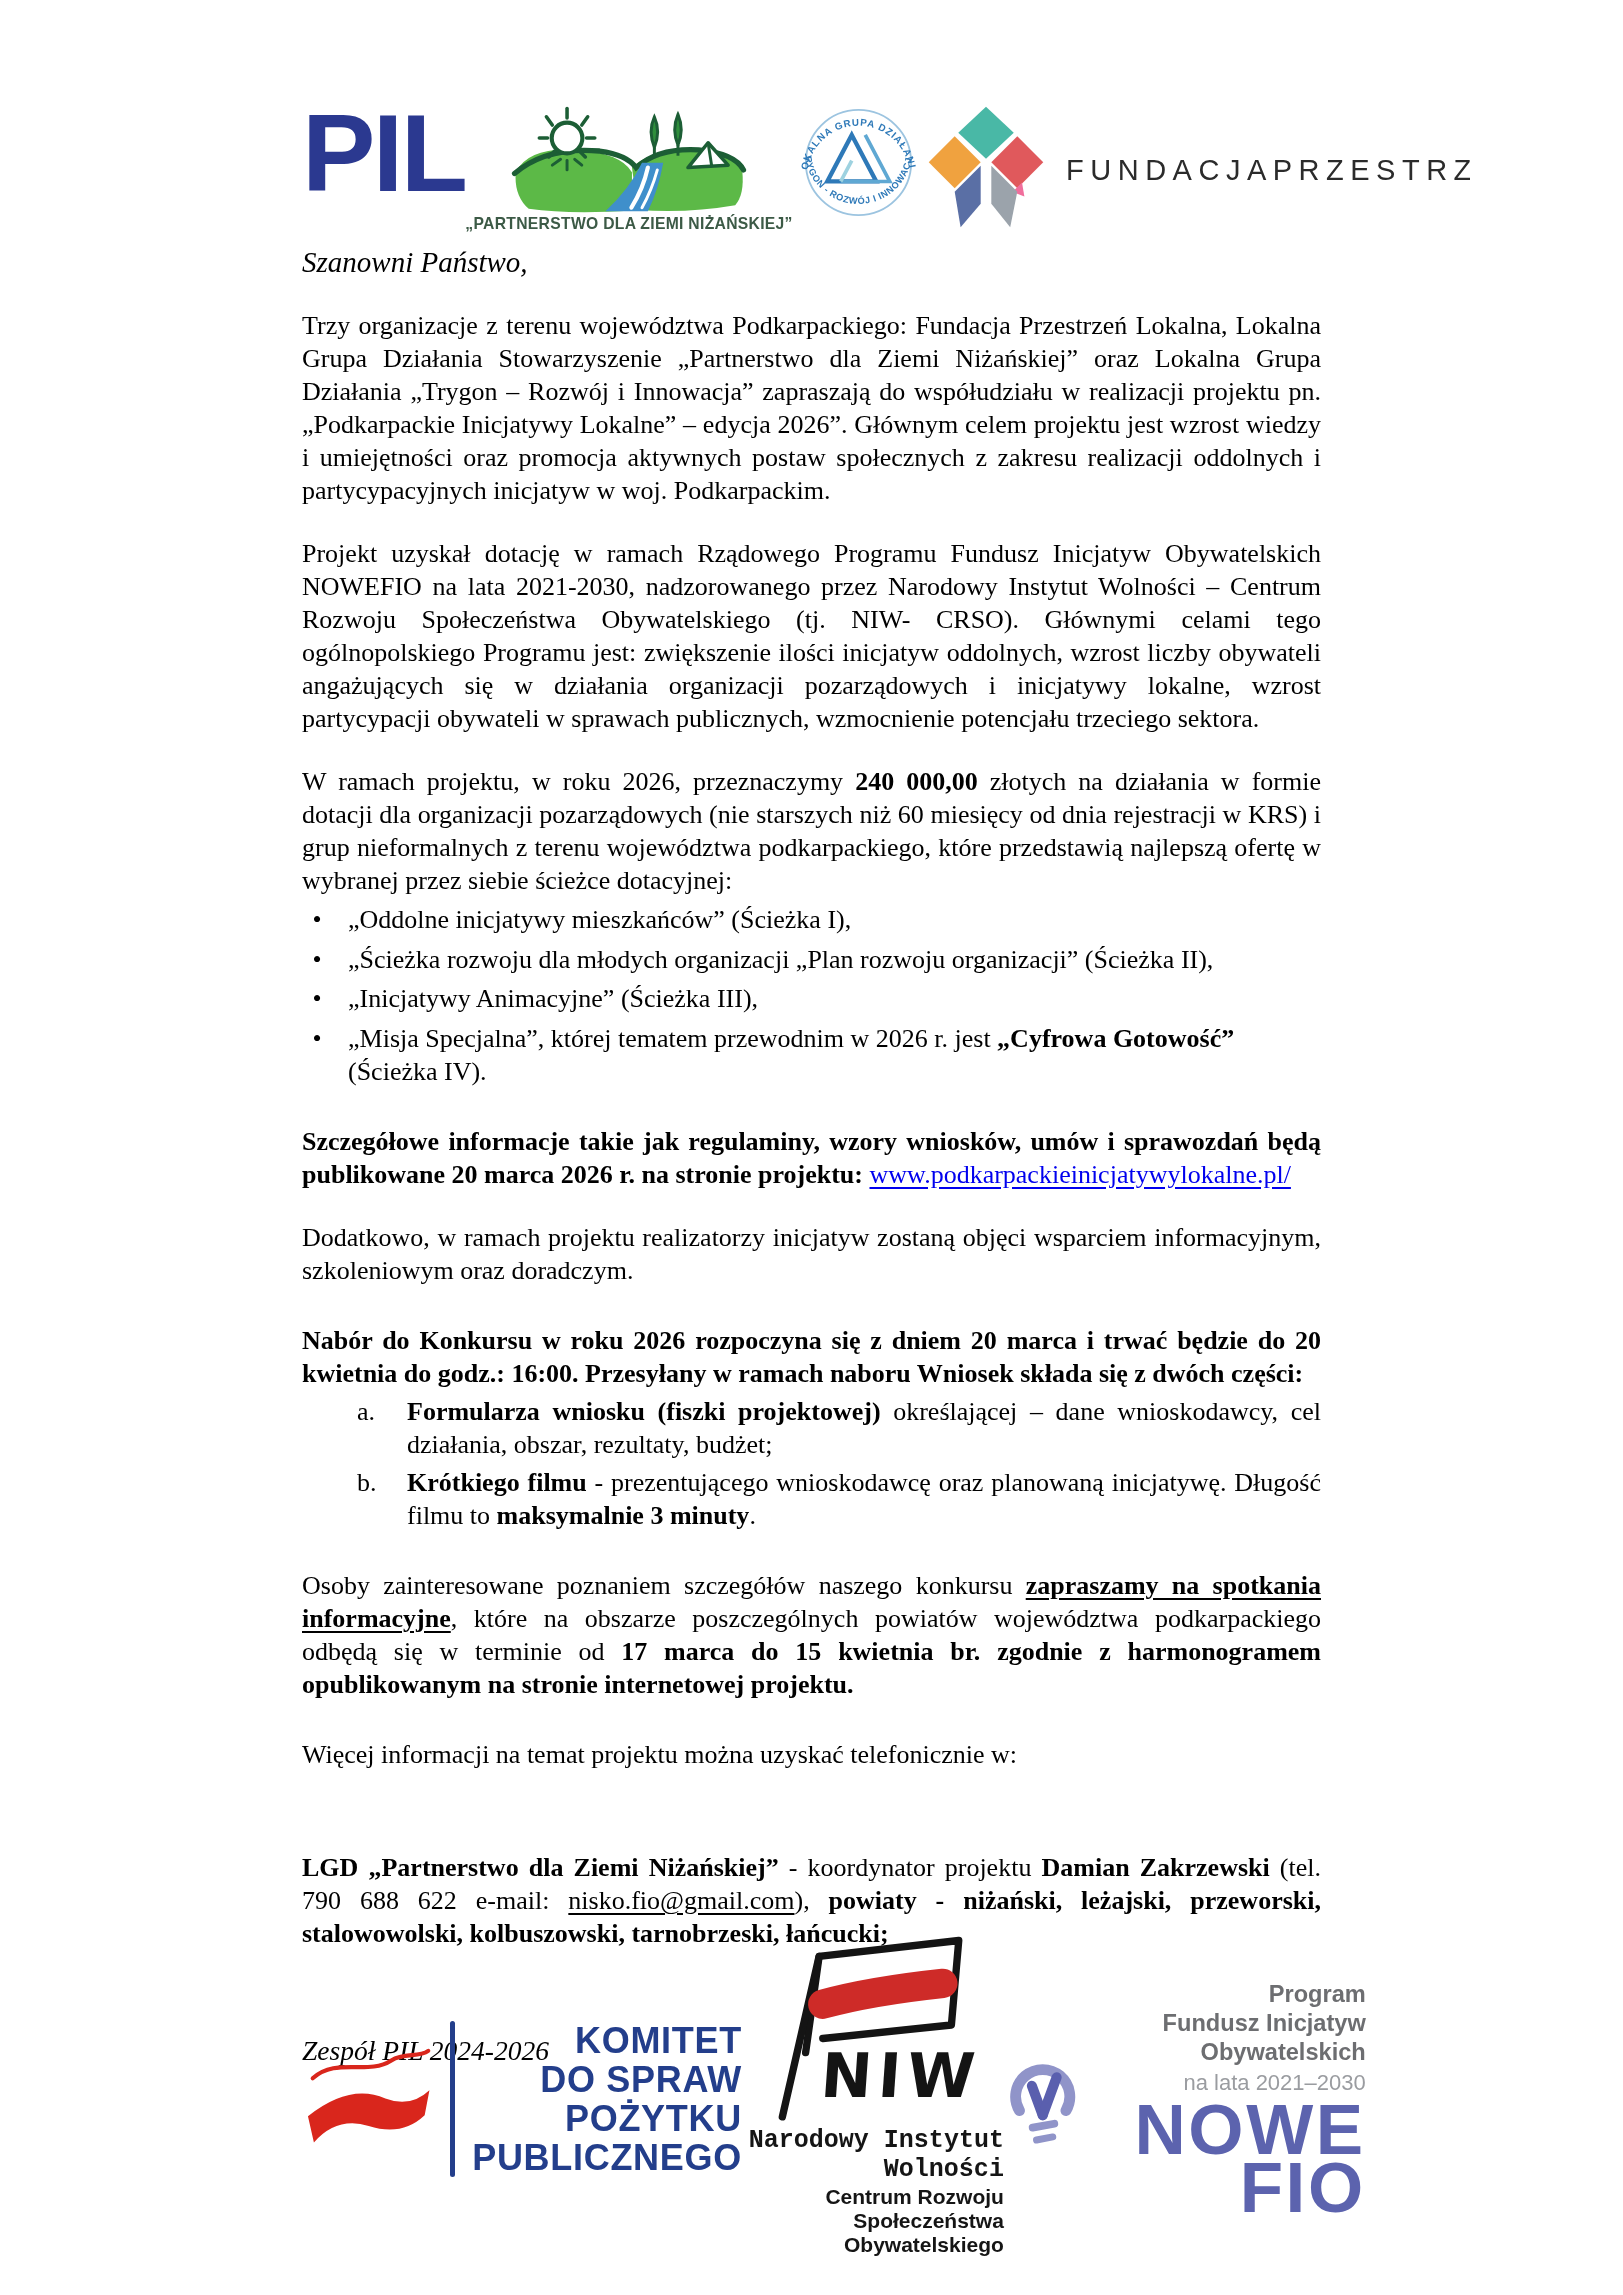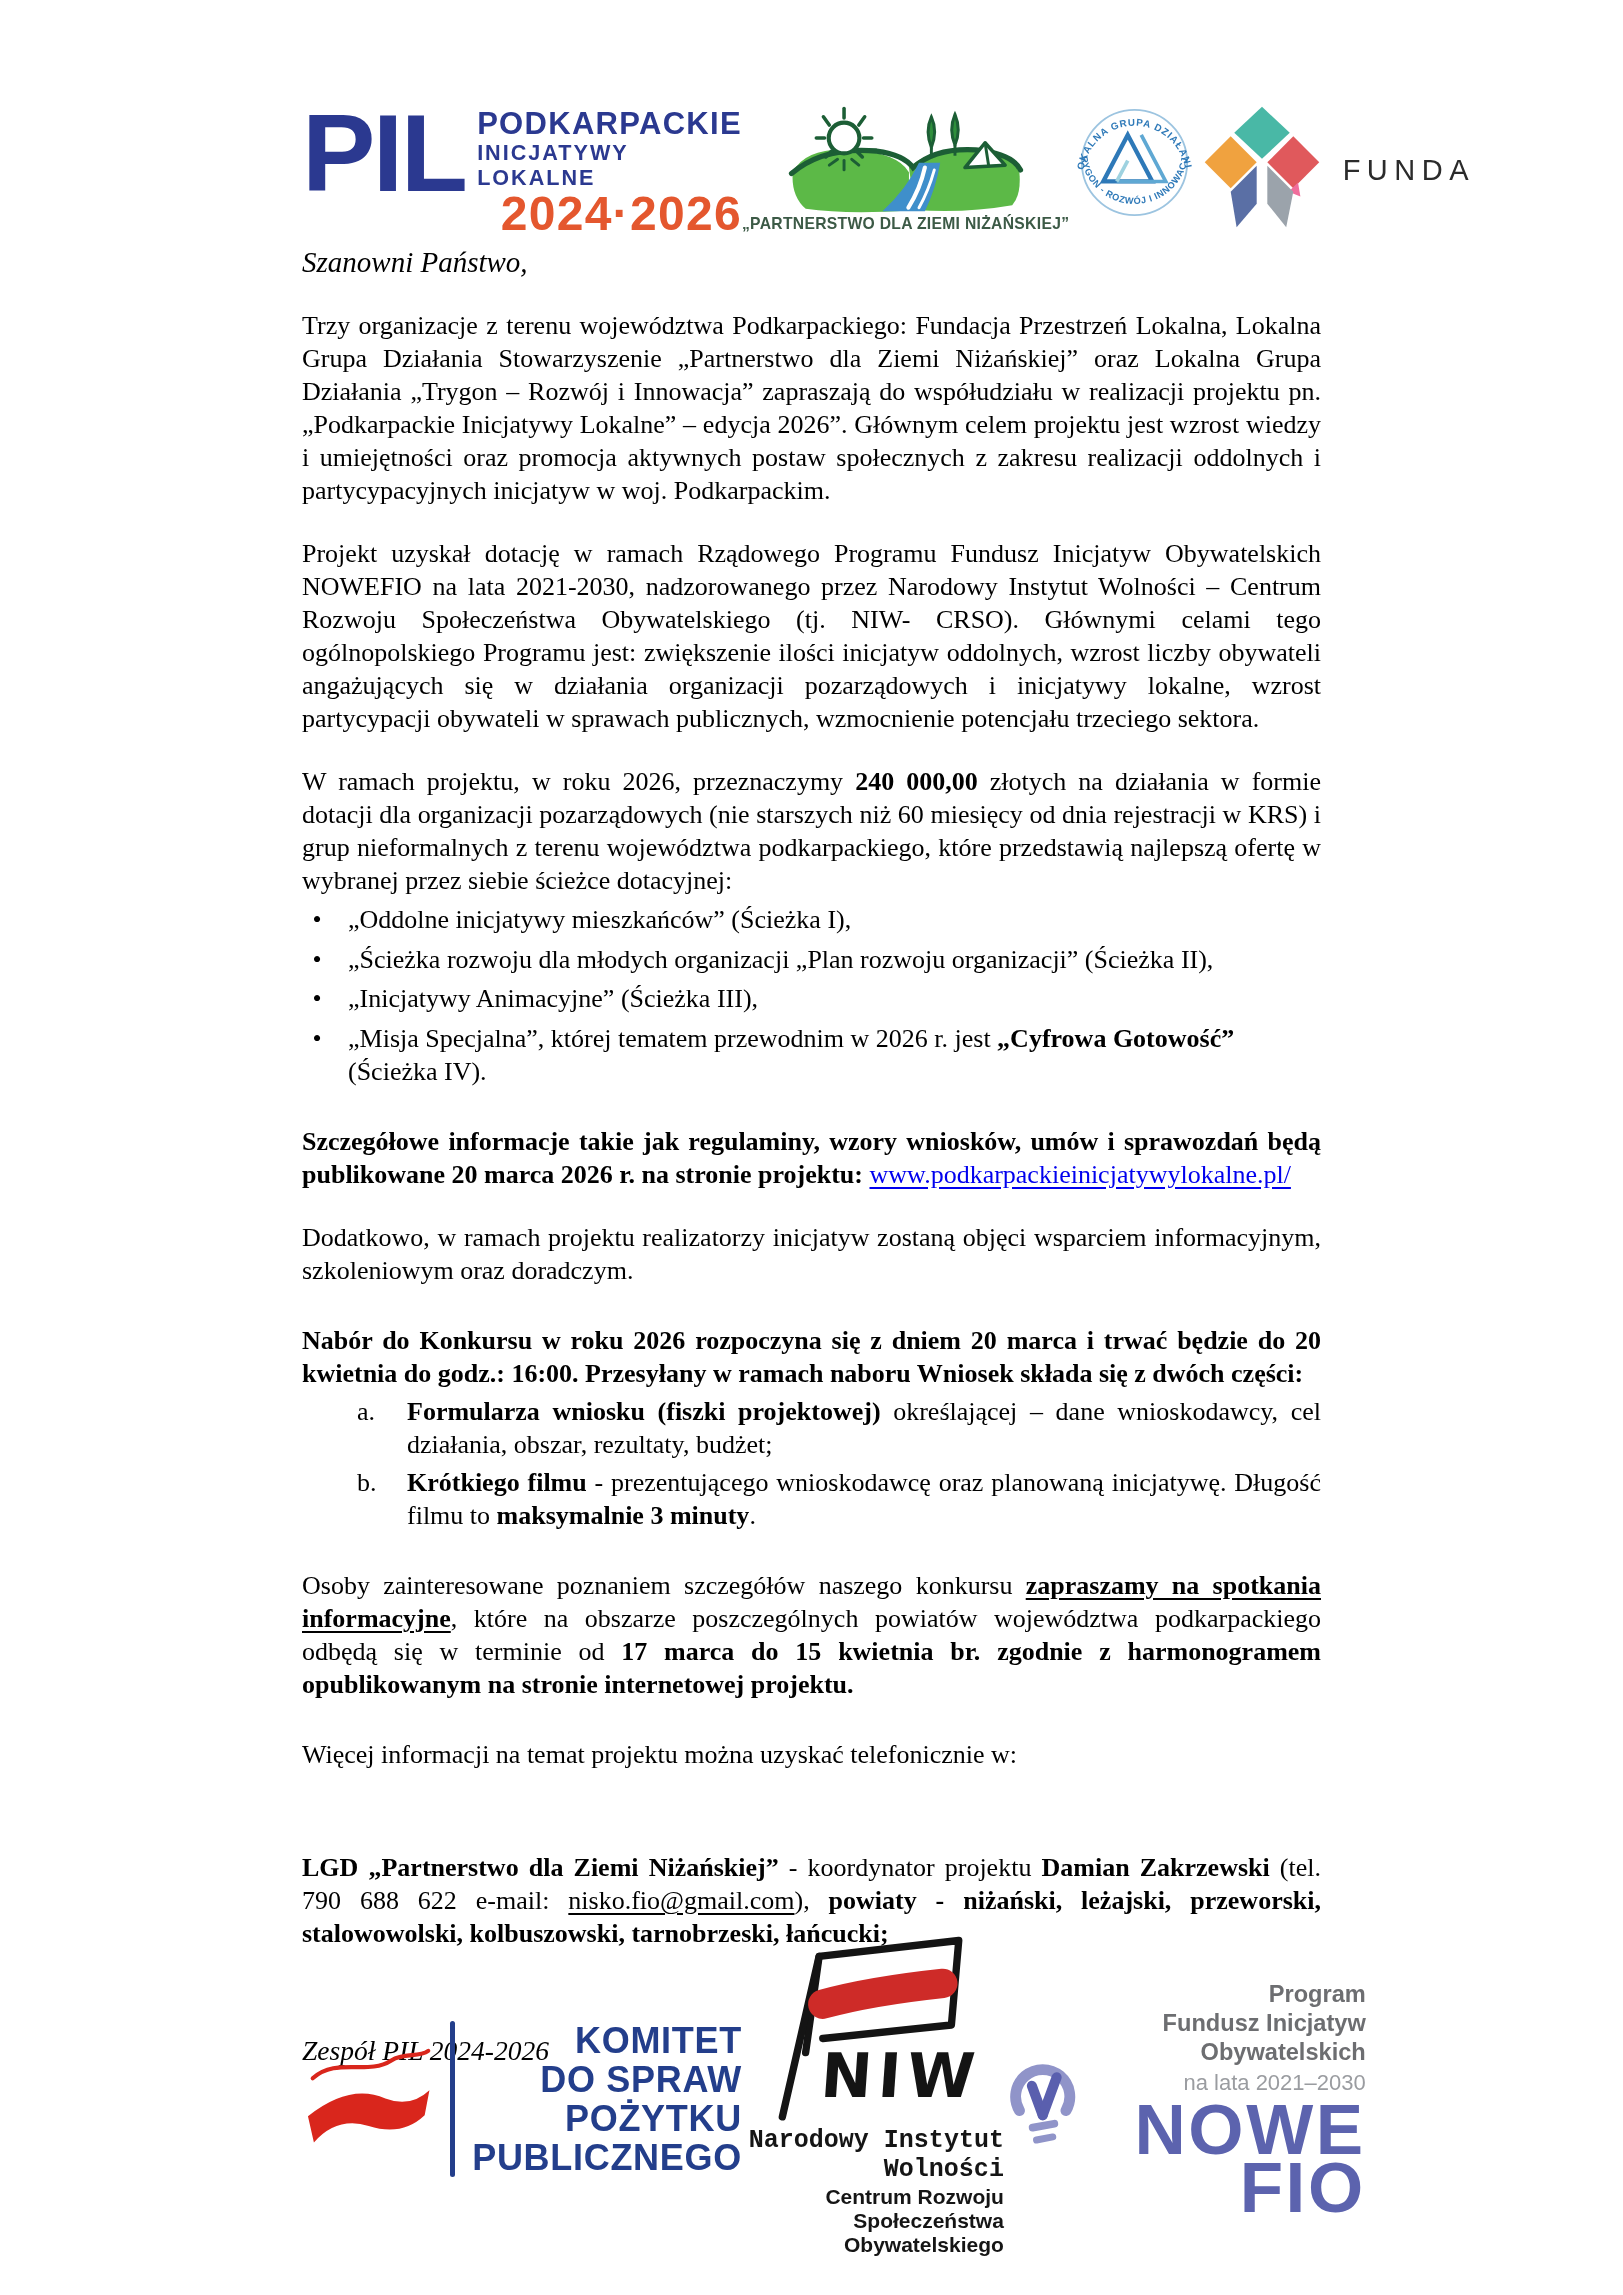--- a/index.html
+++ b/index.html
@@ -105,25 +105,20 @@
 </style>
 </head>
 <body>
 
 <div class="page">
 
   <div class="logo-row">
 
     <div class="pil-logo">
       <div class="pil-acronym">PIL</div>
-      <div class="pil-right">
-        <div class="pil-line1">PODKARPACKIE</div>
-        <div class="pil-line2">INICJATYWY LOKALNE</div>
-        <div class="pil-years">2024·2026</div>
-      </div>
     </div>
 
     <div class="partner-logo">
       <svg width="236" height="113" viewBox="0 0 400 190">
 
         <path d="M8 120 Q 30 78 105 82 Q 185 86 205 120 L 205 185 Q 100 192 30 182 Q 5 160 8 120 Z" fill="#5CB947"></path>
         <path d="M205 112 Q 240 80 310 82 Q 382 86 392 118 Q 396 158 380 176 Q 300 190 215 184 Z" fill="#5CB947"></path>
         <path d="M6 122 Q 60 76 150 84 Q 196 90 212 112 Q 250 78 318 82 Q 380 88 394 116" fill="none" stroke="#1C5E35" stroke-width="9" stroke-linecap="round"></path>
 
         <circle cx="95" cy="62" r="26" fill="#ffffff" stroke="#1C5E35" stroke-width="7"></circle>

